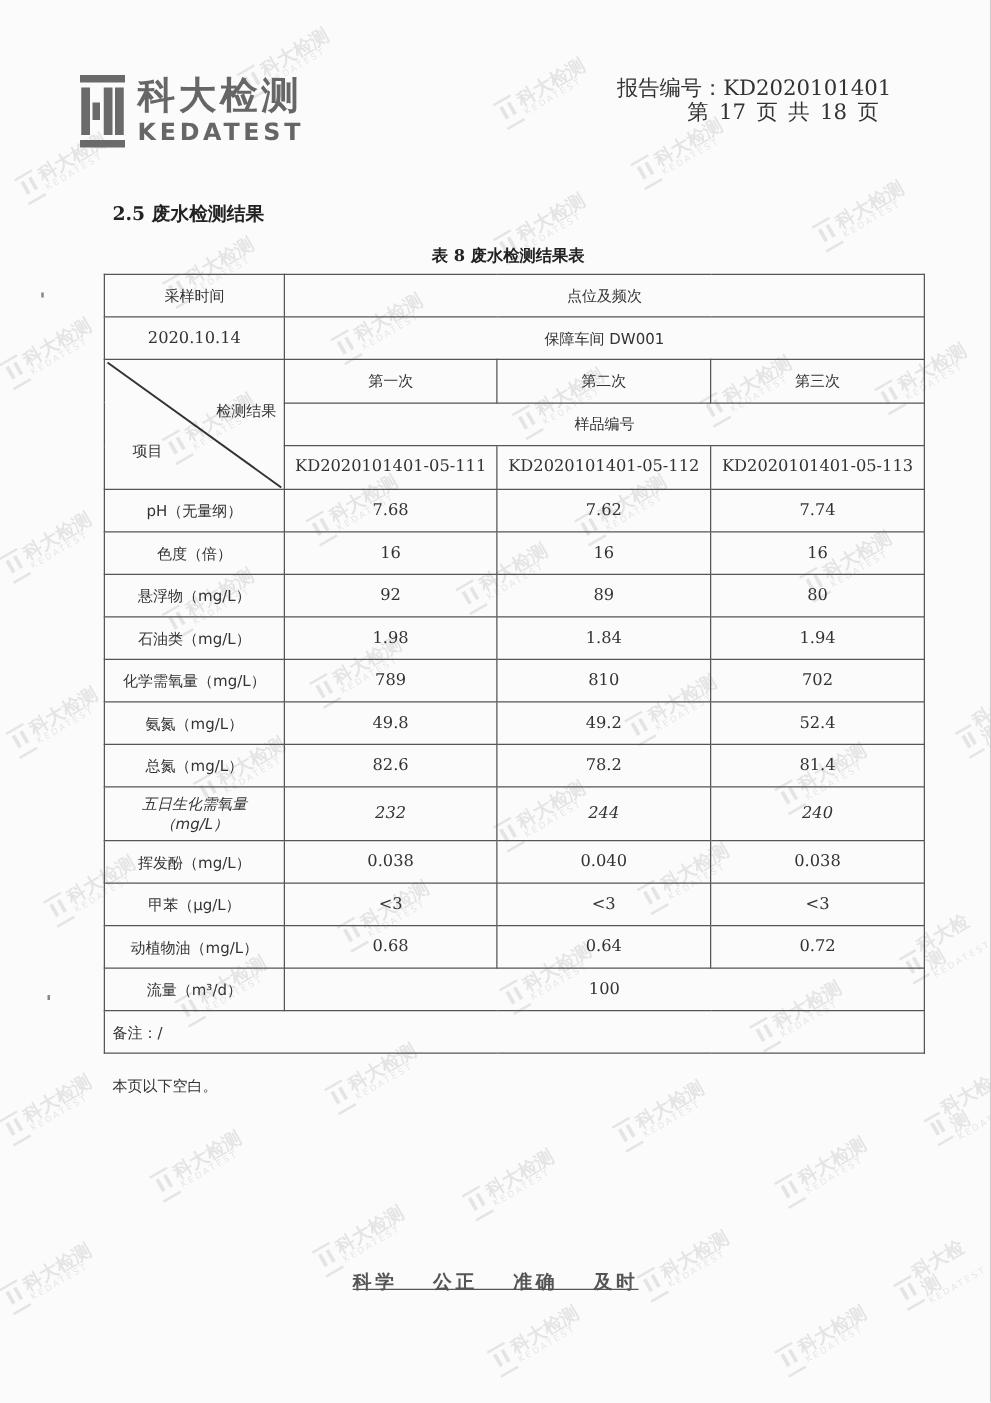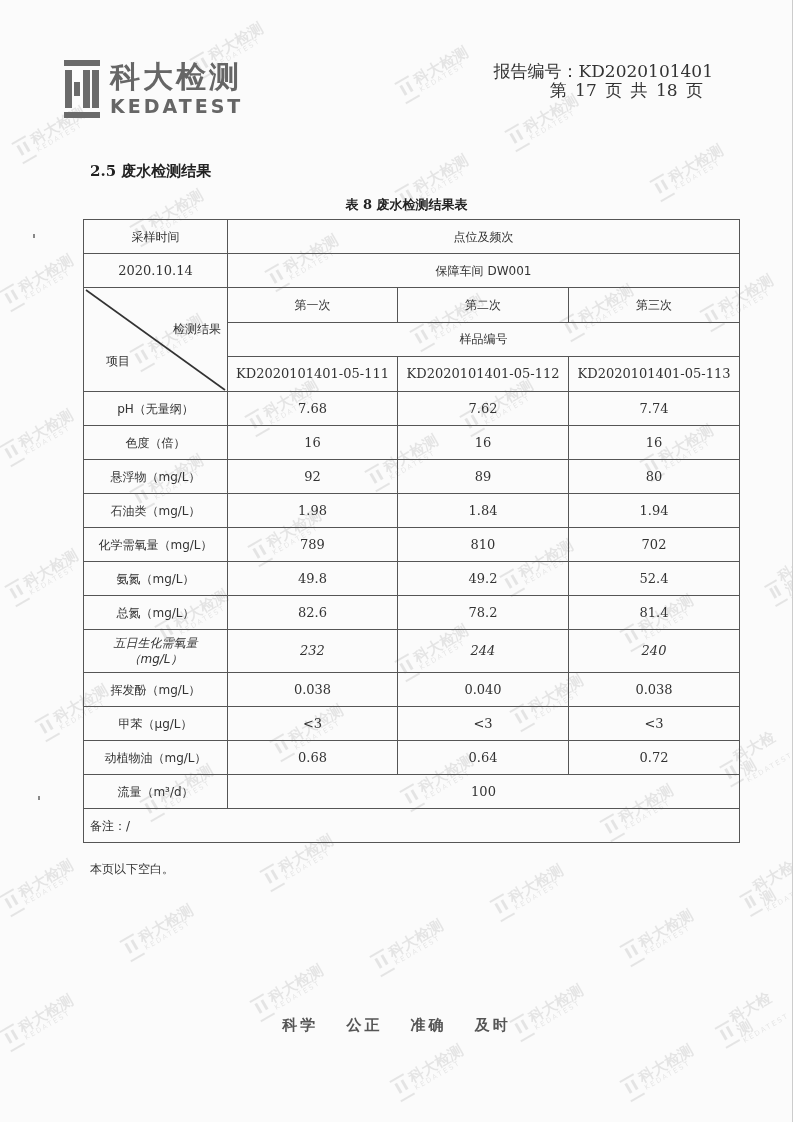--- a/index.html
+++ b/index.html
@@ -51,21 +51,21 @@
   td.diag svg { position: absolute; left: 0; top: 0; width: 100%; height: 100%; }
   td.diag .lbl-result { position: absolute; right: 6px; top: 34px; font-family: Liberation Mono, monospace; }
   td.diag .lbl-item { position: absolute; left: 22px; bottom: 22px; }
   table.results td.item { font-family: "DejaVu Sans", sans-serif; font-size: 12px; }
   table.results td.note { text-align: left; padding-left: 6px; font-family: "DejaVu Sans", sans-serif; font-size: 12px; }
   table.results td.hdr { font-family: "DejaVu Sans", sans-serif; font-size: 12px; }
   .tall { height: 42px !important; font-style: italic; }
 
   .blank-note { position: absolute; left: 90px; top: 846px; font-size: 12px; font-family: "DejaVu Sans", sans-serif; color:#333; z-index: 1; margin-top: 15px; }
 
-  .footer { position: absolute; left: 0; right: 0; top: 1016px; text-align: center; z-index: 1; color: #555; }
+  .footer { position: absolute; left: 0; right: 0; top: 1016px; text-align: center; z-index: 1; color: #555; text-decoration: underline; }
   .footer .slogan-cn { font-family: "DejaVu Sans", sans-serif; font-weight: bold; font-size: 15px; word-spacing: 20px; letter-spacing: 3px; }
   .footer .slogan-en { font-family: "DejaVu Sans", sans-serif; font-size: 11px; margin-top: 4px; letter-spacing: 0.5px; }
   .edge-line { position: absolute; right: 0; top: 0; width: 1px; height: 1122px; background: #ccc; }
   .speck { position: absolute; width: 2px; height: 4px; background: #888; }
 </style>
 </head>
 <body>
 
 <div class="watermarks">
   <div class="wm" style="left:190px;top:38px">

